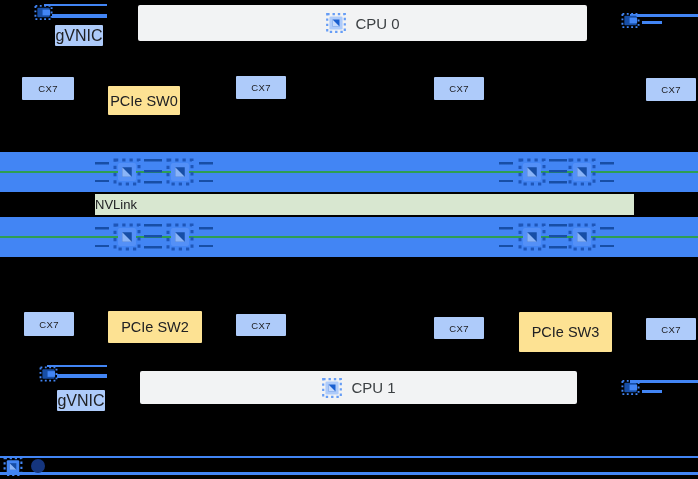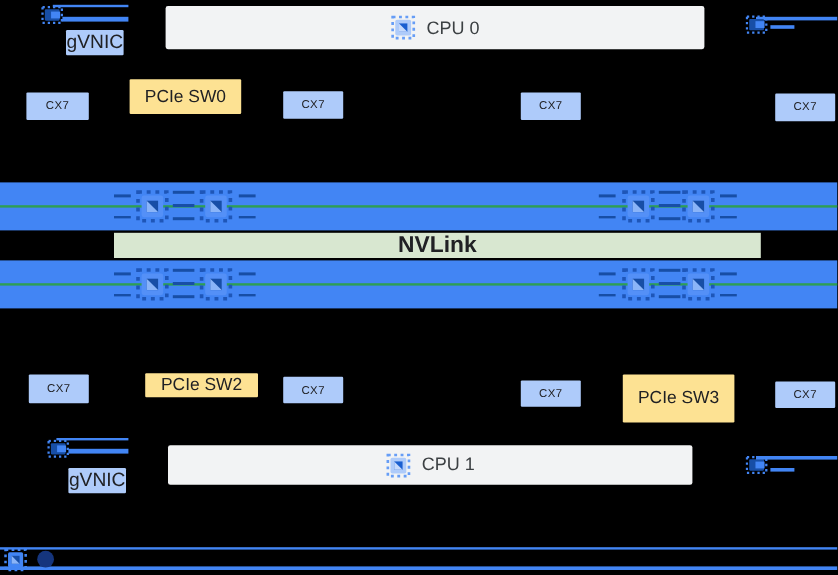--- a/index.html
+++ b/index.html
@@ -31,21 +31,21 @@
     background-image:linear-gradient(var(--chip-navy),var(--chip-navy)),
       linear-gradient(var(--chip-navy),var(--chip-navy)),
       linear-gradient(var(--chip-navy),var(--chip-navy));
     background-size:100% 2.5px;background-position:0 0,0 11px,0 22px;
     background-repeat:no-repeat;}
   .chip-svg{position:absolute;}
   .chip-cpu{--pin:#669DF6;--body:#AECBFA;--inner:#1A5FD0;--tri:#C6DAFC;}
   .chip-gpu{--pin:#1E56B8;--body:#5490F7;--inner:#174EA6;--tri:#8AB4F8;}
   .chip-offload{--pin:#4285F4;--body:#4285F4;--inner:#174EA6;--tri:#8AB4F8;}
   .nvlink{position:absolute;background:var(--nvlink-green);display:flex;
-    align-items:center;justify-content:center;font-size:19px;color:var(--text-dark);font-weight:bold;}
+    align-items:center;justify-content:flex-start;font-size:13px;color:var(--text-dark);}
   .dot{position:absolute;border-radius:50%;background:var(--offload-dot);}
 </style>
 </head>
 <body>
 
 <svg width="0" height="0" style="position:absolute">
   <defs>
     <symbol id="sym-chip" viewBox="0 0 24 24">
       <rect x="2.4" y="2.4" width="19.2" height="19.2" fill="none" stroke="var(--pin,#669DF6)" stroke-width="2.4" stroke-dasharray="2.6 3.2"></rect>
       <rect x="4.8" y="4.8" width="14.4" height="14.4" rx="1.6" fill="var(--body,#AECBFA)"></rect>
@@ -81,21 +81,21 @@
 
   <div class="hline" style="left:630px;top:14px;width:68px;height:3px"></div>
   <svg class="chip-svg" style="left:621px;top:12px" width="19" height="17">
       <use href="#sym-nic"></use>
     </svg>
   <div class="hline" style="left:642px;top:21px;width:20px;height:3px"></div>
 
   <div class="box cx7" style="left:22px;top:77px;width:52px;height:23px">
     <span>CX7</span>
   </div>
-  <div class="box sw" style="left:108px;top:66px;width:93px;height:29px">
+  <div class="box sw" style="left:108px;top:86px;width:72px;height:29px">
     <span>PCIe SW0</span>
   </div>
   <div class="box cx7" style="left:236px;top:76px;width:50px;height:23px">
     <span>CX7</span>
   </div>
   <div class="box cx7" style="left:434px;top:77px;width:50px;height:23px">
     <span>CX7</span>
   </div>
   <div class="box cx7" style="left:646px;top:78px;width:50px;height:23px">
     <span>CX7</span>
@@ -145,21 +145,21 @@
     <div class="equals-dash" style="left:549px"></div>
     <svg class="chip-svg chip-gpu" style="left:567px;top:2px" width="30" height="36">
         <use href="#sym-chip"></use>
       </svg>
     <div class="side-dash" style="left:600px"></div>
   </div>
 
   <div class="box cx7" style="left:24px;top:312px;width:50px;height:24px">
     <span>CX7</span>
   </div>
-  <div class="box sw" style="left:121px;top:311px;width:94px;height:20px">
+  <div class="box sw" style="left:108px;top:311px;width:94px;height:32px">
     <span>PCIe SW2</span>
   </div>
   <div class="box cx7" style="left:236px;top:314px;width:50px;height:22px">
     <span>CX7</span>
   </div>
   <div class="box cx7" style="left:434px;top:317px;width:50px;height:22px">
     <span>CX7</span>
   </div>
   <div class="box sw" style="left:519px;top:312px;width:93px;height:40px">
     <span>PCIe SW3</span>

